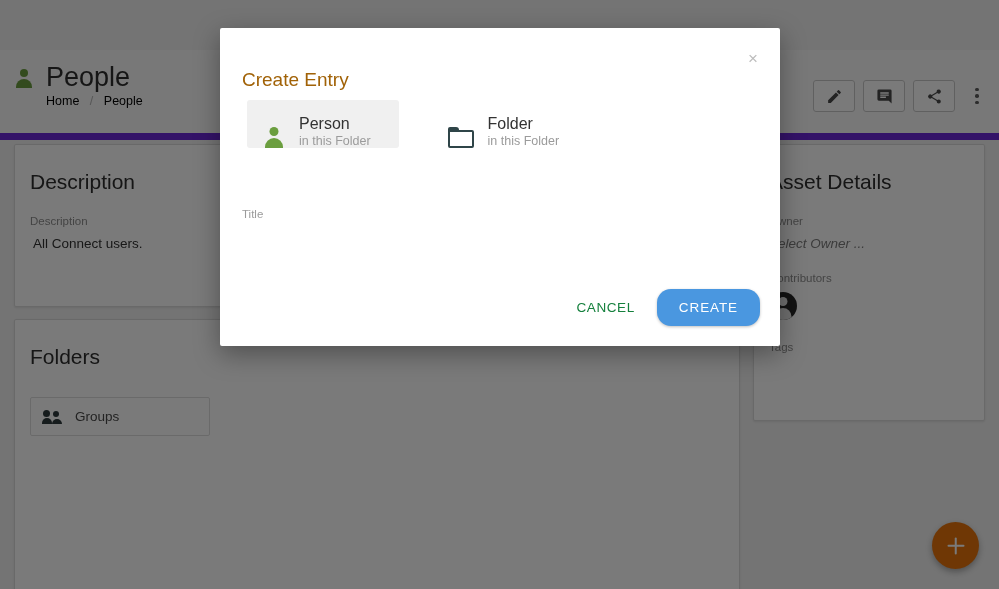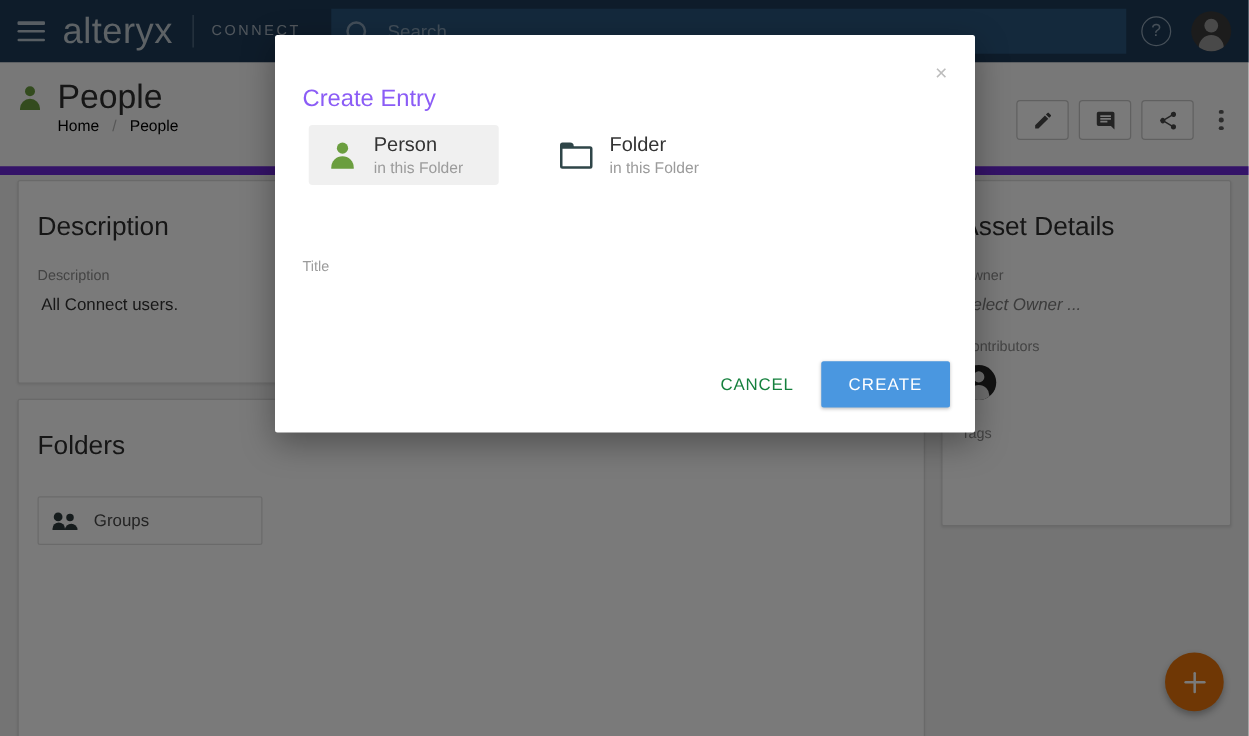--- a/index.html
+++ b/index.html
@@ -178,31 +178,31 @@
     position: absolute; inset: 0; background: rgba(0,0,0,.52); z-index: 10;
   }
   .modal {
     position: absolute; z-index: 11;
     left: 220px; top: 28px; width: 560px; height: 318px;
     background: #fff; border-radius: 2px;
     box-shadow: 0 8px 26px rgba(0,0,0,.35);
   }
   .modal-title {
     position: absolute; left: 22px; top: 41px;
-    font-size: 19px; color: #8b5cf6; font-weight: 400;
+    font-size: 19px; color: #a16207; font-weight: 400;
   }
   .modal-close {
     position: absolute; right: 16px; top: 20px;
     width: 22px; height: 22px; color: #bdbdbd; font-size: 17px;
     text-align: center; line-height: 22px; cursor: pointer;
   }
 
   .type-cards { position: absolute; left: 27px; top: 72px; display: flex; gap: 33px; }
   .type-card {
-    display: flex; align-items: center; gap: 14px;
+    display: flex; align-items: flex-end; gap: 14px;
     height: 48px; padding: 0 28px 0 16px; border-radius: 3px; cursor: pointer;
   }
   .type-card.selected { background: #f0f0f0; }
   .type-card .tc-text { display: flex; flex-direction: column; gap: 1px; }
   .tc-title { font-size: 16px; color: #333; }
   .tc-sub { font-size: 12.5px; color: #9b9b9b; }
 
   .person-icon-lg { width: 22px; height: 22px; position: relative; flex: none; }
   .person-icon-lg .h {
     position: absolute; left: 50%; top: 1px; transform: translateX(-50%);
@@ -244,52 +244,31 @@
     position: absolute; right: 20px; bottom: 20px;
     display: flex; align-items: center; gap: 10px;
   }
   .btn-cancel {
     background: none; border: none; cursor: pointer;
     font-family: "Liberation Sans", sans-serif;
     font-size: 13.5px; letter-spacing: .6px; color: #15803d;
     padding: 10px 12px;
   }
   .btn-create {
-    background: #4a97e0; border: none; cursor: pointer; border-radius: 2px;
+    background: #4a97e0; border: none; cursor: pointer; border-radius: 14px;
     font-family: "Liberation Sans", sans-serif;
     font-size: 13.5px; letter-spacing: .9px; color: #fff;
     padding: 11px 22px; box-shadow: 0 1px 3px rgba(0,0,0,.25);
   }
 </style>
 </head>
 <body>
 
 <div id="root">
 
-  <div class="topbar">
-    <div class="hamburger">
-      <span></span>
-        <span></span>
-        <span></span>
-    </div>
-    <div class="brand">alteryx</div>
-    <div class="brand-divider"></div>
-    <div class="brand-sub">CONNECT</div>
-
-    <div class="searchwrap">
-      <div class="search-icon"></div>
-      <div class="search-placeholder">Search</div>
-    </div>
-
-    <div class="help-icon">?</div>
-    <div class="user-avatar">
-      <div class="head"></div>
-      <div class="body"></div>
-    </div>
-  </div>
 
   <div class="pagehead">
     <div class="pagehead-title-row">
       <div class="person-icon-sm">
         <div class="h"></div>
           <div class="b"></div>
       </div>
       <div class="page-title">People</div>
     </div>
     <div class="breadcrumb">

